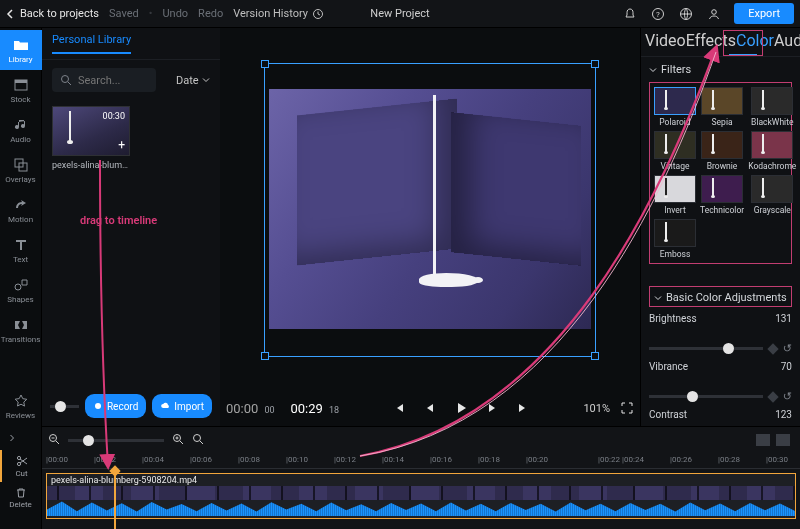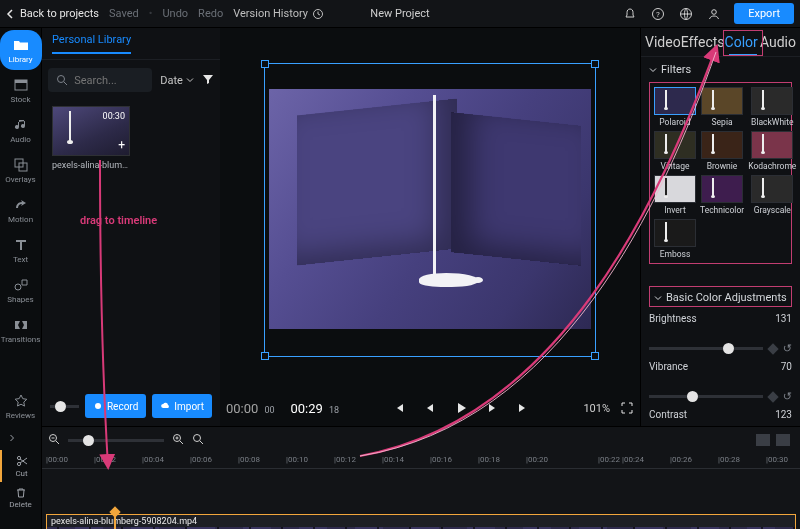--- a/index.html
+++ b/index.html
@@ -13,49 +13,49 @@
   .topbar-right { margin-left:auto; display:flex; align-items:center; gap:12px; }
   .topbar-icon { width:16px; height:16px; display:flex; align-items:center; justify-content:center; color:#cfcfcf; cursor:pointer; }
   .export-btn { background:#188bff; color:#fff; padding:4px 14px; border-radius:3px; cursor:pointer; }
 
   
   .main { display:flex; height: 398px; }
 
   
   .rail { width:42px; background:#0b0d0f; display:flex; flex-direction:column; align-items:center; padding-top:2px; gap:0; border-right:1px solid #000; }
   .rail-item { width:42px; height:40px; display:flex; flex-direction:column; align-items:center; justify-content:center; gap:2px; color:#8a8f96; cursor:pointer; font-size:8px; }
-  .rail-item.active { background:#188bff; color:#fff;border-radius:14px; }
+  .rail-item.active { background:#188bff; color:#fff; }
   .rail-item svg { width:16px; height:16px; }
   .rail-spacer { flex:1; }
 
   
   .library { width:178px; background:#0f1114; display:flex; flex-direction:column; }
   .lib-tabs { height:32px; display:flex; align-items:center; padding:0 10px; border-bottom:1px solid #1c1f24; }
   .lib-tab { color:#188bff; border-bottom:2px solid #188bff; padding-bottom:6px; cursor:pointer; }
-  .lib-search-row { display:flex; align-items:center; gap:8px; padding:8px 10px;justify-content:center; }
+  .lib-search-row { display:flex; align-items:center; gap:20px; padding:8px 10px; }
   .search-box { flex:1; background:#1a1e23; border-radius:4px; height:24px; display:flex; align-items:center; padding:0 8px; gap:6px; color:#7d828a; }
   .search-input { background:transparent; border:none; outline:none; color:#ddd; width:70px; font-size:11px; }
   .date-sort { display:flex; align-items:center; gap:3px; color:#c4c4c4; cursor:pointer; }
   .filter-icon { color:#e6e6e6; cursor:pointer; }
   .thumb-area { padding:6px 10px; }
   .clip-card { width:78px; }
   .clip-thumb { width:78px; height:50px; background:linear-gradient(155deg,#4d487a 0%,#2d2a49 60%,#1e1c30 100%); border:1px solid #2e3034; position:relative; display:flex; align-items:center; justify-content:center; }
   .clip-thumb .drip { position:absolute; top:4px; left:16px; width:2px; height:30px; background:#eee; }
   .clip-thumb .drip::after { content:""; position:absolute; bottom:-3px; left:-2px; width:6px; height:4px; background:#eee; border-radius:50%; }
   .clip-dur { position:absolute; top:4px; right:4px; font-size:9px; color:#fff; }
   .clip-add { position:absolute; bottom:3px; right:4px; color:#fff; font-size:12px; }
   .clip-name { color:#b6bac0; font-size:9px; margin-top:4px; max-width:78px; overflow:hidden; text-overflow:ellipsis; white-space:nowrap; }
 
   .drag-hint { color:#d83a78; font-weight:600; margin:44px 0 0 28px; font-size:11px; }
 
   .lib-bottom { margin-top:auto; padding:8px; display:flex; align-items:center; gap:6px; }
   .lib-slider { flex:1; display:flex; align-items:center; }
   .lib-slider-track { flex:1; height:3px; background:#2e3137; position:relative; }
   .lib-slider-thumb { position:absolute; left:16%; top:-4px; width:11px; height:11px; border-radius:50%; background:#e6e6e6; }
-  .btn-blue { background:#188bff; color:#fff; height:24px; padding:0 8px; border-radius:3px; display:flex; align-items:center; gap:4px; cursor:pointer; font-size:10px; }
+  .btn-blue { background:#188bff; color:#fff; height:24px; padding:0 8px; border-radius:9px; display:flex; align-items:center; gap:4px; cursor:pointer; font-size:10px; }
 
   
   .preview { flex:1; background:#0b0d0f; display:flex; flex-direction:column; align-items:center; }
   .canvas-wrap { flex:1; display:flex; align-items:center; justify-content:center; width:100%; }
   .canvas { width:332px; height:294px; position:relative; }
   .sel-box { position:absolute; left:0; top:0; width:100%; height:100%; border:1.5px solid #39a0ff; }
   .sel-handle { position:absolute; width:8px; height:8px; background:#0b0d0f; border:1.5px solid #39a0ff; }
   .sel-handle.tl{ top:-4px; left:-4px;} .sel-handle.tr{ top:-4px; right:-4px;} .sel-handle.bl{ bottom:-4px; left:-4px;} .sel-handle.br{ bottom:-4px; right:-4px;}
   .frame { position:absolute; left:5px; top:26px; width:322px; height:240px; background:#1a1830; overflow:hidden; }
   .frame-inner { position:absolute; inset:0; background:
@@ -72,21 +72,21 @@
   .tc-main { font-size:13px; color:#a3a3a3; }
   .tc-frames { font-size:9px; color:#9da1a8; }
   .tc-sep { width:4px;}
   .transport-center { flex:1; display:flex; align-items:center; justify-content:center; gap:18px; }
   .tbtn { cursor:pointer; display:flex; }
   .zoom-read { margin-left:auto; display:flex; align-items:center; gap:10px; }
 
   
   .inspector { width:160px; background:#0f1114; display:flex; flex-direction:column; border-left:1px solid #000; }
   .insp-tabs { display:flex; align-items:flex-end; height:32px; padding:0 4px; gap:0; border-bottom:1px solid #1c1f24; position:relative;}
-  .insp-tab { flex:1; text-align:left; color:#cfcfcf; font-size:14px; padding-bottom:6px; cursor:pointer; }
+  .insp-tab { flex:1; text-align:right; color:#cfcfcf; font-size:16px; padding-bottom:6px; cursor:pointer; }
   .insp-tab.active { color:#39a0ff; }
   .color-tab-box { position:absolute; right:37px; top:2px; width:40px; height:26px; border:1.5px solid #c23d71; pointer-events:none; }
   .color-underline { position:absolute; right:43px; bottom:0; width:28px; height:2px; background:#39a0ff; }
 
   .insp-section { padding:6px 8px; }
   .insp-h { display:flex; align-items:center; gap:4px; color:#d4d7db; font-size:11px; margin-bottom:6px; cursor:pointer;}
   .filters-box { border:1.5px solid #c23d71; padding:4px; }
   .filter-grid { display:grid; grid-template-columns:repeat(3,1fr); gap:4px; }
   .filter-cell { display:flex; flex-direction:column; align-items:center; gap:2px; cursor:pointer; }
   .swatch { width:42px; height:28px; background:#14161a; border:1px solid #2b2e34; display:flex; align-items:center; justify-content:center; position:relative; overflow:hidden;}
@@ -118,21 +118,21 @@
   .tl-mag { color:#cfcfcf; cursor:pointer; }
   .tl-spacer { flex:1; }
   .tl-layout-icons { display:flex; gap:6px; margin-right:4px; }
   .tl-layout-icons div { width:14px; height:12px; background:#3a3e45; cursor:pointer;}
 
   .ruler { height:16px; position:relative; font-size:8px; color:#7a7f86; border-bottom:1px solid #2a2d32;}
   .ruler span { position:absolute; top:2px; }
   .playhead { position:absolute; top:0; bottom:0; width:0; border-left:2px solid #f2a63c; left:72px; z-index:5;}
   .playhead::before { content:""; position:absolute; top:-2px; left:-5px; width:8px; height:8px; background:#f2a63c; transform:rotate(45deg);}
 
-  .track-area { flex:1; position:relative; padding:3px 4px;margin-top:41px; }
+  .track-area { flex:1; position:relative; padding:3px 4px; }
   .clip-bar { position:absolute; left:4px; top:4px; right:4px; height:46px; border:1.5px solid #f2a63c; background:#1d1f24; overflow:hidden;}
   .clip-title { position:absolute; left:4px; top:1px; font-size:9px; color:#eaeaea; z-index:2;}
   .wave { position:absolute; left:0; right:0; bottom:2px; height:16px;
     background:
      repeating-linear-gradient(90deg,#1893ff 0 1px,transparent 1px 2px),
      linear-gradient(#1574cc,#1574cc);
     -webkit-mask: linear-gradient(#000,#000);
     clip-path: polygon(0 60%,2% 10%,4% 70%,6% 15%,8% 65%,10% 20%,12% 72%,14% 12%,16% 60%,18% 25%,20% 70%,22% 18%,24% 66%,26% 22%,28% 72%,30% 14%,32% 60%,34% 24%,36% 70%,38% 16%,40% 64%,42% 26%,44% 70%,46% 18%,48% 62%,50% 22%,52% 70%,54% 16%,56% 66%,58% 24%,60% 70%,62% 18%,64% 62%,66% 24%,68% 72%,70% 16%,72% 64%,74% 24%,76% 70%,78% 18%,80% 62%,82% 24%,84% 72%,86% 16%,88% 64%,90% 22%,92% 70%,94% 18%,96% 64%,98% 22%,100% 68%,100% 100%,0 100%);
   }
   .thumbs-row { position:absolute; left:0; right:0; top:12px; bottom:18px; background:

